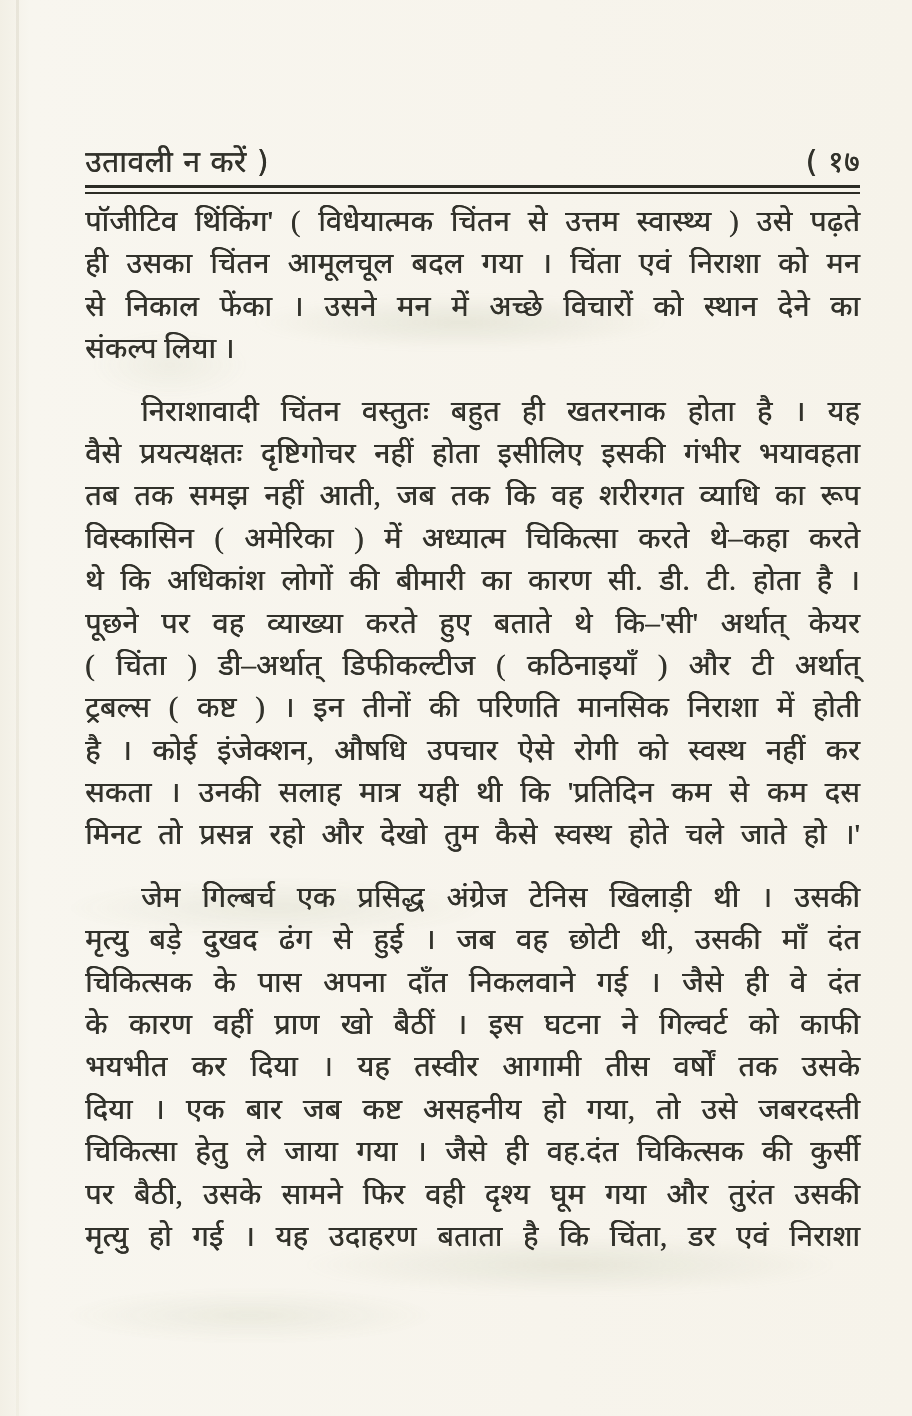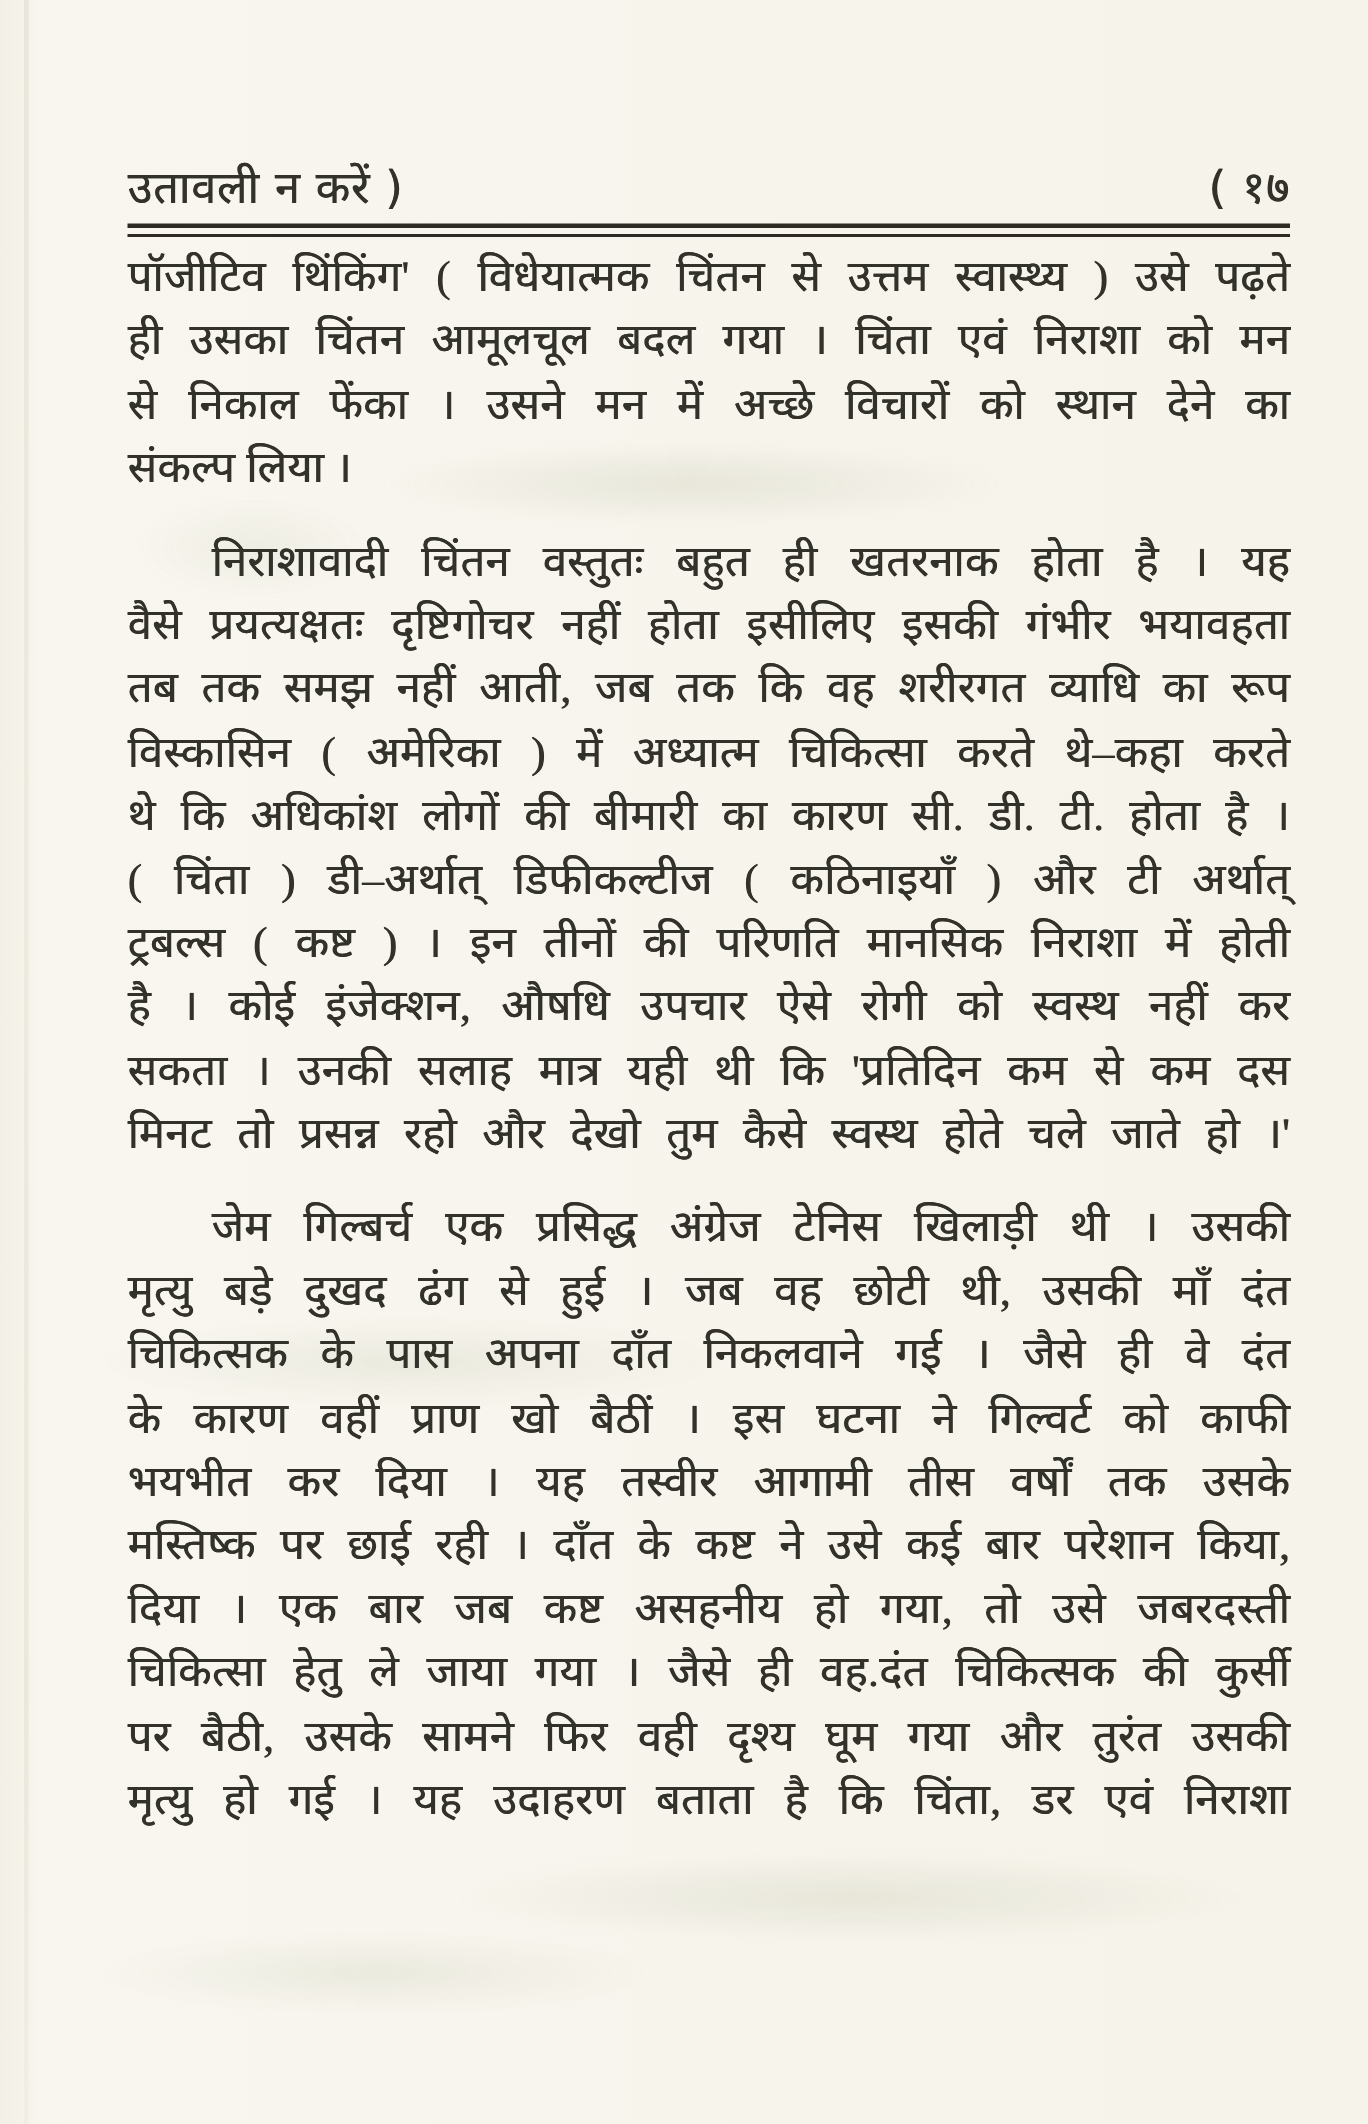--- a/index.html
+++ b/index.html
@@ -37,20 +37,21 @@
   .content {
     position: absolute; left: 0; top: 0;
     width: 912px; box-sizing: border-box;
     padding: 106px 52px 0 85px;
   }
   .header {
     display: flex; justify-content: space-between; align-items: center;
     font-size: 30px; line-height: 40px;
     letter-spacing: .5px;
     text-shadow: .4px 0 0 currentColor;
+    margin-top: 36px;
   }
   .rule {
     margin-top: 3px; height: 4px;
     border-top: 3px solid #2c2c25;
     border-bottom: 2px solid #2c2c25;
   }
   .body-text { margin-top: 6px; }
   .para { margin: 0; font-family: Liberation Serif, serif; }
   .para.indented { margin-top: 20px; }
   .line {
@@ -91,34 +92,34 @@
         <div class="line">से निकाल फेंका । उसने मन में अच्छे विचारों को स्थान देने का</div>
         <div class="line short-last">संकल्प लिया ।</div>
       </div>
 
       <div class="para indented">
         <div class="line">निराशावादी चिंतन वस्तुतः बहुत ही खतरनाक होता है । यह</div>
         <div class="line">वैसे प्रयत्यक्षतः दृष्टिगोचर नहीं होता इसीलिए इसकी गंभीर भयावहता</div>
         <div class="line">तब तक समझ नहीं आती, जब तक कि वह शरीरगत व्याधि का रूप</div>
         <div class="line">विस्कासिन ( अमेरिका ) में अध्यात्म चिकित्सा करते थे–कहा करते</div>
         <div class="line">थे कि अधिकांश लोगों की बीमारी का कारण सी. डी. टी. होता है ।</div>
+        <div class="line">पूछने पर वह व्याख्या  करते  हुए  बताते थे कि–'सी' अर्थात् केयर</div>
         <div class="line">( चिंता ) डी–अर्थात् डिफीकल्टीज ( कठिनाइयाँ ) और टी अर्थात्</div>
         <div class="line">ट्रबल्स ( कष्ट ) ।  इन तीनों  की परिणति मानसिक निराशा में होती</div>
         <div class="line">है । कोई इंजेक्शन, औषधि उपचार ऐसे रोगी को स्वस्थ नहीं कर</div>
         <div class="line">सकता । उनकी सलाह मात्र यही थी कि 'प्रतिदिन कम से कम दस</div>
         <div class="line">मिनट तो प्रसन्न रहो और देखो तुम कैसे स्वस्थ होते चले जाते हो ।'</div>
       </div>
 
       <div class="para indented">
         <div class="line">जेम गिल्बर्च एक प्रसिद्ध अंग्रेज टेनिस खिलाड़ी थी । उसकी</div>
         <div class="line">मृत्यु बड़े दुखद ढंग से हुई । जब वह छोटी थी, उसकी माँ दंत</div>
         <div class="line">चिकित्सक के पास अपना दाँत निकलवाने गई । जैसे ही वे दंत</div>
         <div class="line">के कारण वहीं प्राण खो बैठीं । इस घटना ने गिल्वर्ट को काफी</div>
         <div class="line">भयभीत कर दिया । यह  तस्वीर आगामी तीस वर्षों तक उसके</div>
-        <div class="line">मस्तिष्क पर छाई रही । दाँत के कष्ट ने उसे कई बार परेशान किया,</div>
         <div class="line">दिया । एक बार जब कष्ट असहनीय हो गया, तो उसे जबरदस्ती</div>
         <div class="line">चिकित्सा हेतु ले जाया गया । जैसे ही वह.दंत चिकित्सक की कुर्सी</div>
         <div class="line">पर बैठी, उसके सामने फिर वही दृश्य घूम गया और तुरंत उसकी</div>
         <div class="line">मृत्यु हो गई । यह उदाहरण बताता है कि चिंता, डर एवं निराशा</div>
       </div>
 
     </div>
   </div>
 </div>
 

